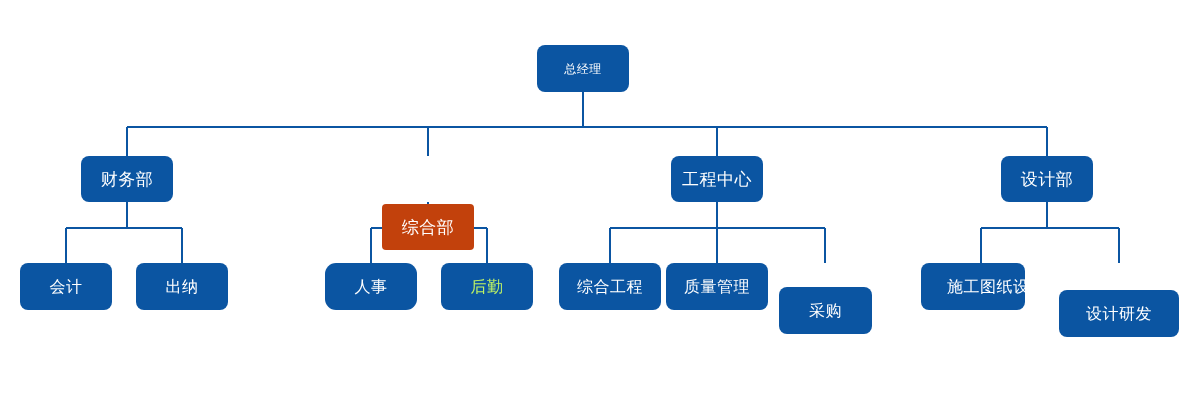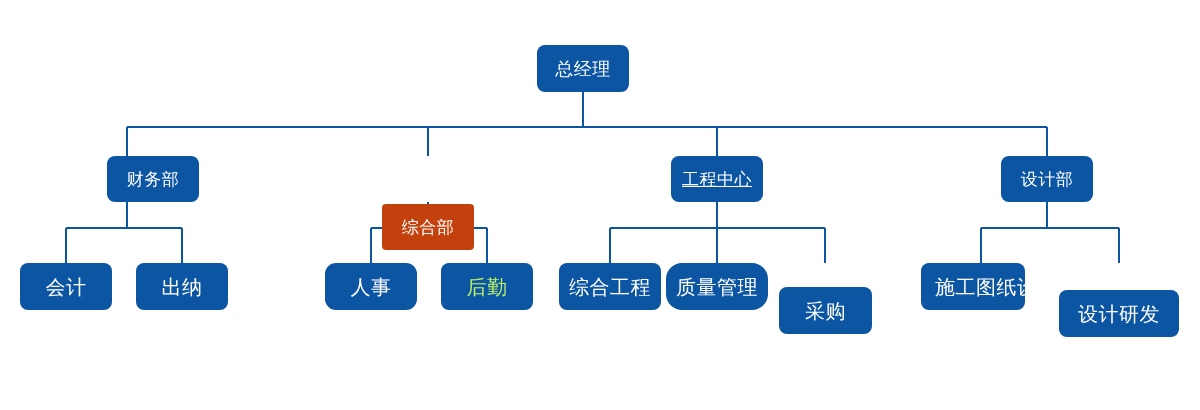--- a/index.html
+++ b/index.html
@@ -41,23 +41,23 @@
     border-radius: 8px;
     display: flex;
     align-items: center;
     justify-content: center;
     text-align: center;
     line-height: 1;
     white-space: nowrap;
     letter-spacing: 0.5px;
     user-select: none;
   }
-  .node.level-1 { font-size: 18px; }
+  .node.level-1 { font-size: 12px; }
   .node.level-2 { font-size: 17px; }
-  .node.level-3 { font-size: 20px; }
+  .node.level-3 { font-size: 16px; }
   .node-label {
     display: block;
   }
 </style>
 </head>
 <body>
 
 <div id="org-chart">
 
   <svg id="connector-layer" viewBox="0 0 1200 410" width="1200" height="410" aria-hidden="true">
@@ -83,48 +83,48 @@
       <line x1="1047" y1="202" x2="1047" y2="228" stroke="#0B55A2" stroke-width="2" shape-rendering="crispEdges"></line>
       <line x1="981" y1="228" x2="1119" y2="228" stroke="#0B55A2" stroke-width="2" shape-rendering="crispEdges"></line>
       <line x1="981" y1="228" x2="981" y2="263" stroke="#0B55A2" stroke-width="2" shape-rendering="crispEdges"></line>
       <line x1="1119" y1="228" x2="1119" y2="263" stroke="#0B55A2" stroke-width="2" shape-rendering="crispEdges"></line>
     </svg>
 
   <div id="node-layer">
       <div class="node level-1" style="left: 537px; top: 45px; width: 92px; height: 47px; background: rgb(11, 85, 162); color: rgb(255, 255, 255); border-radius: 8px;">
         <span class="node-label">总经理</span>
       </div>
-      <div class="node level-2" style="left: 81px; top: 156px; width: 92px; height: 46px; background: rgb(11, 85, 162); color: rgb(255, 255, 255); border-radius: 8px; margin-left: 26px;">
+      <div class="node level-2" style="left: 81px; top: 156px; width: 92px; height: 46px; background: rgb(11, 85, 162); color: rgb(255, 255, 255); border-radius: 8px;">
         <span class="node-label">财务部</span>
       </div>
       <div class="node level-2" style="left: 382px; top: 156px; width: 92px; height: 46px; background: #c2410c; color: rgb(255, 255, 255); border-radius: 4px; margin-top: 48px;">
         <span class="node-label">综合部</span>
       </div>
-      <div class="node level-2" style="left: 671px; top: 156px; width: 92px; height: 46px; background: rgb(11, 85, 162); color: rgb(255, 255, 255); border-radius: 8px; text-decoration: underline;">
+      <div class="node level-2" style="left: 671px; top: 156px; width: 92px; height: 46px; background: rgb(11, 85, 162); color: rgb(255, 255, 255); border-radius: 8px;">
         <span class="node-label">工程中心</span>
       </div>
       <div class="node level-2" style="left: 1001px; top: 156px; width: 92px; height: 46px; background: rgb(11, 85, 162); color: rgb(255, 255, 255); border-radius: 8px;">
         <span class="node-label">设计部</span>
       </div>
       <div class="node level-3" style="left: 20px; top: 263px; width: 92px; height: 47px; background: rgb(11, 85, 162); color: rgb(255, 255, 255); border-radius: 8px;">
         <span class="node-label">会计</span>
       </div>
       <div class="node level-3" style="left: 136px; top: 263px; width: 92px; height: 47px; background: rgb(11, 85, 162); color: rgb(255, 255, 255); border-radius: 8px;">
         <span class="node-label">出纳</span>
       </div>
       <div class="node level-3" style="left: 325px; top: 263px; width: 92px; height: 47px; background: rgb(11, 85, 162); color: rgb(255, 255, 255); border-radius: 11px;">
         <span class="node-label">人事</span>
       </div>
       <div class="node level-3" style="left: 441px; top: 263px; width: 92px; height: 47px; background: rgb(11, 85, 162); color: #bef264; border-radius: 8px;">
         <span class="node-label">后勤</span>
       </div>
       <div class="node level-3" style="left: 559px; top: 263px; width: 102px; height: 47px; background: rgb(11, 85, 162); color: rgb(255, 255, 255); border-radius: 8px;">
         <span class="node-label">综合工程</span>
       </div>
-      <div class="node level-3" style="left: 666px; top: 263px; width: 102px; height: 47px; background: rgb(11, 85, 162); color: rgb(255, 255, 255); border-radius: 16px;">
+      <div class="node level-3" style="left: 666px; top: 263px; width: 102px; height: 47px; background: rgb(11, 85, 162); color: rgb(255, 255, 255); border-radius: 8px;">
         <span class="node-label">质量管理</span>
       </div>
       <div class="node level-3" style="left: 779px; top: 263px; width: 93px; height: 47px; background: rgb(11, 85, 162); color: rgb(255, 255, 255); border-radius: 8px; margin-top: 24px;">
         <span class="node-label">采购</span>
       </div>
       <div class="node level-3" style="left: 921px; top: 263px; width: 104px; height: 47px; background: rgb(11, 85, 162); color: rgb(255, 255, 255); border-radius: 8px; padding-left: 47px;">
         <span class="node-label">施工图纸设计</span>
       </div>
       <div class="node level-3" style="left: 1059px; top: 263px; width: 120px; height: 47px; background: rgb(11, 85, 162); color: rgb(255, 255, 255); border-radius: 8px; margin-top: 27px;">
         <span class="node-label">设计研发</span>

